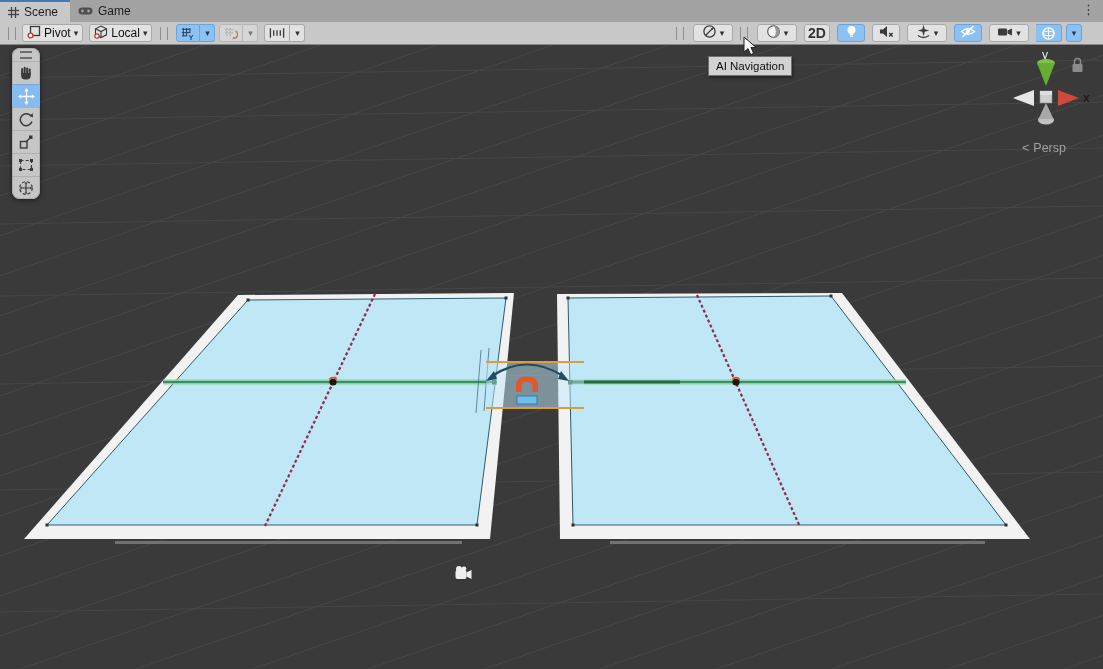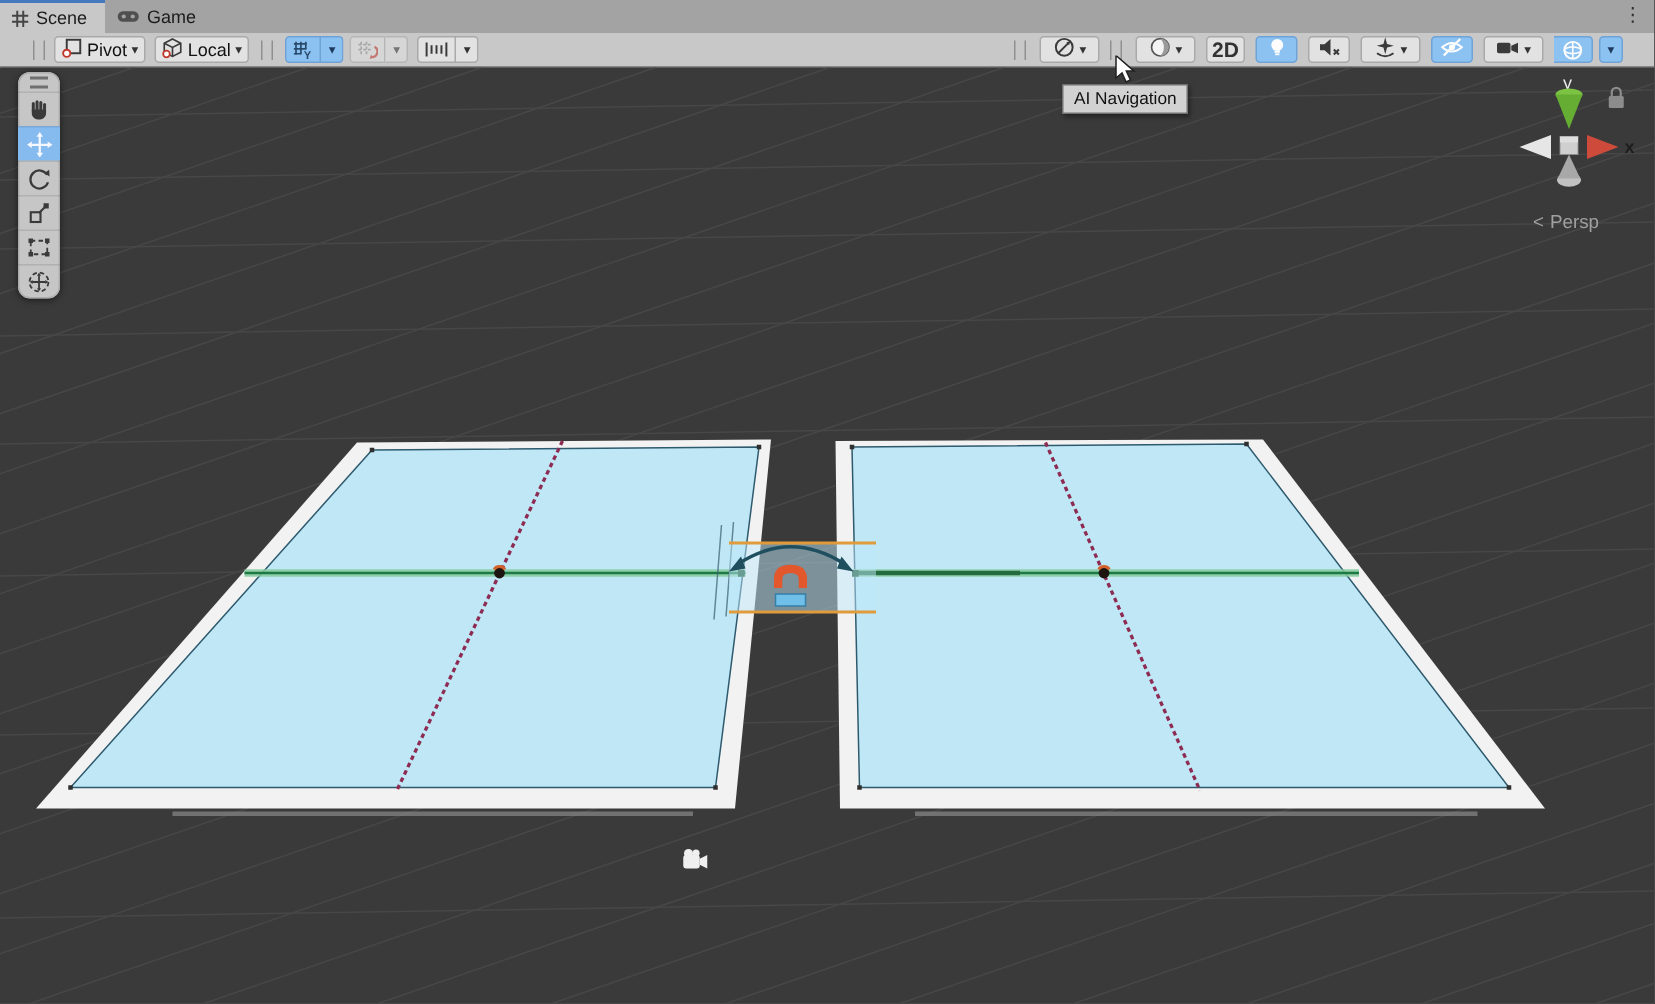--- a/index.html
+++ b/index.html
@@ -9,21 +9,21 @@
   
   .tabbar{position:absolute;top:0;left:0;right:0;height:22px;background:#a3a3a3;
           display:flex;align-items:stretch;}
   .tab{display:flex;align-items:center;gap:5px;padding:0 12px 0 8px;height:22px;
        font-size:12px;color:#1c1c1c;cursor:default;}
   .tab.active{background:#c8c8c8;border-top:2px solid #4479bd;height:20px;}
   .tab .ticon{display:flex;align-items:center;}
   .tab-overflow{margin-left:auto;color:#2f2f2f;font-size:13px;padding:2px 8px 0 8px;}
   
   .toolbar{position:absolute;top:22px;left:0;right:0;height:22px;background:#c8c8c8;
-           border-bottom:1px solid #878787;display:flex;align-items:center;padding-left:20px;}
+           border-bottom:1px solid #878787;display:flex;align-items:center;padding-left:6px;}
   .handle{width:6px;height:13px;margin:0 2px;
           border-left:1.5px solid #8f8f8f;border-right:1.5px solid #8f8f8f;}
   .tbtn{display:flex;align-items:center;justify-content:center;gap:3px;height:18px;
         background:#e2e2e2;border:1px solid #a9a9a9;border-radius:3px;
         font-size:12px;color:#111;padding:0 4px;box-sizing:border-box;}
   .tbtn.blue{background:#8cc2f2;border-color:#6fa3d8;}
   .tbtn.dis{opacity:.55;}
   .grp{display:flex;}
   .grp .tbtn{border-radius:0;}
   .grp .tbtn:first-child{border-radius:3px 0 0 3px;}

